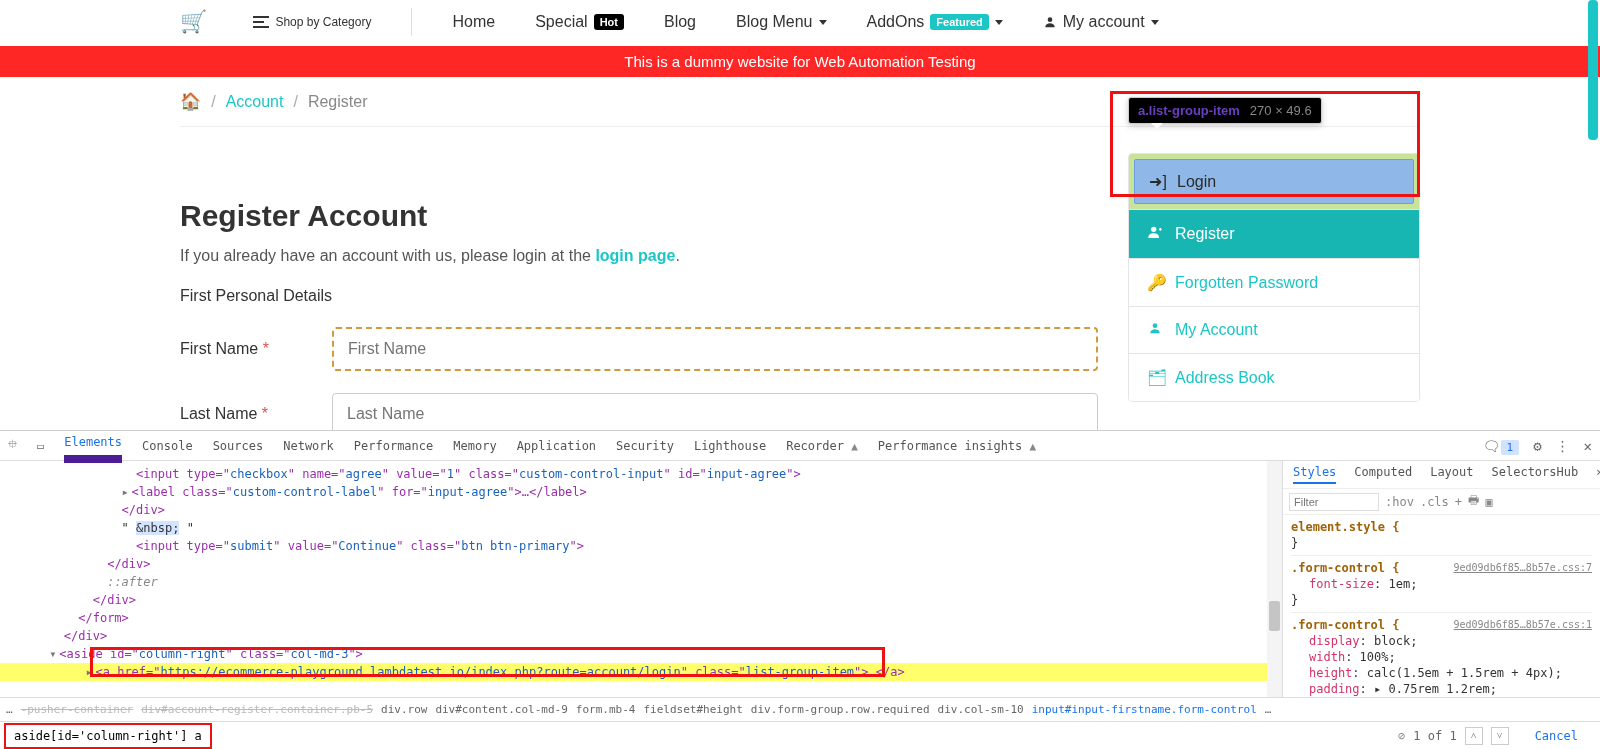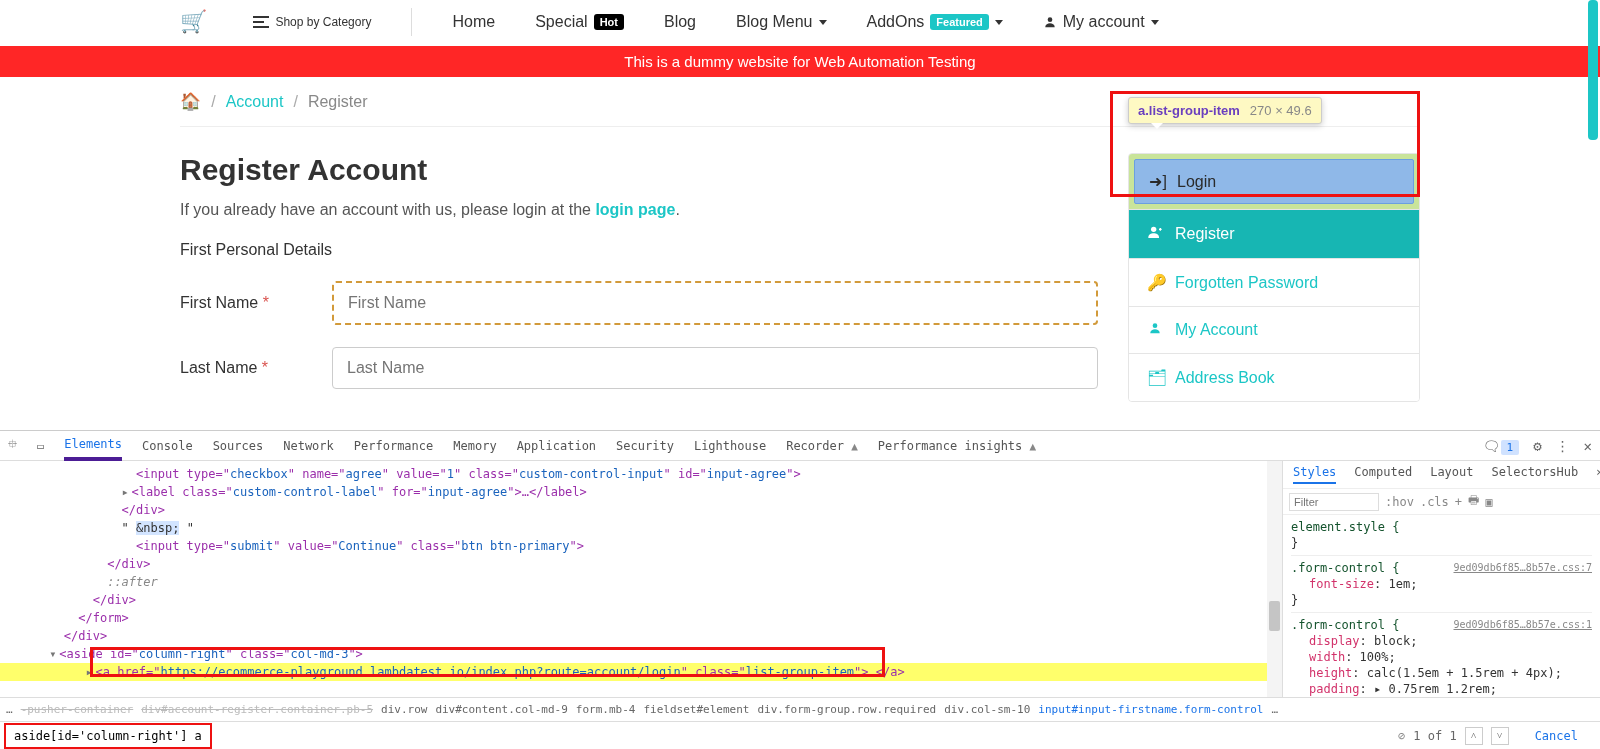--- a/index.html
+++ b/index.html
@@ -25,55 +25,55 @@
   .banner { background:#ff2626; color:#fff; text-align:center; padding:7px 0; font-size:15px; font-weight:500; }
   
   
   .container { padding: 14px 180px 0 180px; position:relative; }
   .breadcrumb { display:flex; align-items:center; gap:10px; color:#888; font-size:16px; padding-bottom:14px; border-bottom:1px solid #eee; }
   .breadcrumb .home-icon { color:#1cc6c6; font-size:17px; }
   .breadcrumb a { color:#1cc6c6; text-decoration:none; }
   .breadcrumb .sep { color:#aaa; }
   
   .two-col { display:flex; gap:30px; margin-top:26px; }
-  .main-col { flex: 1; }
+  .main-col { flex: 1; margin-top: 46px; }
   .side-col { width: 292px; position:relative; }
   
   h1.reg-title { font-size:30px; font-weight:700; color:#333; margin-bottom:14px; }
   .sub-text { font-size:16px; color:#555; margin-bottom:22px; }
   .sub-text a { color:#1cc6c6; text-decoration:none;font-weight:bold; }
   
   legend.details { font-size:16px; color:#333; font-weight:500; margin-bottom:22px; display:block; }
   
   .form-row { display:flex; align-items:center; margin-bottom:22px; }
   .form-label { width:152px; font-size:16px; color:#333; }
   .req-star { color:#d9534f; }
   .form-input { flex:1; padding:11px 14px; border:1px solid #ccc; border-radius:4px; font-size:16px; color:#666; }
   .form-input.highlighted { border:2px dashed #d29a3a; }
   
   
   .annot-box { position:absolute; top:-62px; left:-18px; width:310px; height:106px; border:3px solid #e11; z-index:5; }
-  .tooltip-inspect { position:absolute; top:-56px; left:0; background:#fef9c3; border:1px solid #ccc; border-radius:3px; padding:5px 9px; font-size:13px; display:flex; gap:10px; box-shadow:0 2px 6px rgba(0,0,0,0.2); z-index:6; }
+  .tooltip-inspect { position:absolute; top:-56px; left:0; background:#000000; border:1px solid #ccc; border-radius:3px; padding:5px 9px; font-size:13px; display:flex; gap:10px; box-shadow:0 2px 6px rgba(0,0,0,0.2); z-index:6; }
   .tooltip-inspect .sel { color:#6a3fbf; font-weight:600; }
   .tooltip-inspect .dim { color:#888; }
   .tooltip-inspect::after { content:""; position:absolute; bottom:-6px; left:22px; width:0; height:0; border-left:6px solid transparent; border-right:6px solid transparent; border-top:6px solid #fff; }
   
   .list-group { border:1px solid #e5e5e5; border-radius:4px; overflow:hidden; }
   .lg-item { display:flex; align-items:center; gap:12px; padding:14px 18px; border-bottom:1px solid #e5e5e5; font-size:16px; color:#1cc6c6; cursor:pointer; background:#fff; }
   .lg-item:last-child { border-bottom:none; }
   .lg-item.highlight-wrap { background:#c9e49a; padding:6px 8px; }
   .lg-item.highlight-inner { background:#8fb8e8; border:1px solid #6b9fe0; color:#2a2a2a; padding:12px 14px; width:100%; border-radius:2px; }
   .lg-item.active { background:#17b6b3; color:#fff; }
   .lg-icon { width:16px; text-align:center; }
   
   
   .devtools { position:absolute; bottom:0; left:0; right:0; height:319px; background:#fff; border-top:1px solid #ccc; font-family: Menlo, Consolas, monospace; font-size:12px; display:flex; flex-direction:column; }
   .dt-tabs { display:flex; align-items:center; padding:0 8px; border-bottom:1px solid #ddd; height:30px; gap:20px; color:#555; }
   .dt-tab { padding:6px 0; cursor:pointer; }
-  .dt-tab.active { color:#1a73e8; border-bottom:4px solid #4c1d95; }
+  .dt-tab.active { color:#1a73e8; border-bottom:8px solid #4c1d95; }
   .dt-tab .glyph { font-size:11px; color:#888; }
   .dt-right-icons { margin-left:auto; display:flex; gap:14px; color:#666; font-size:14px; align-items:center; }
   .dt-badge { background:#d0e2ff; color:#1a73e8; padding:1px 6px; border-radius:2px; font-size:11px; }
   
   .dt-body { flex:1; display:flex; overflow:hidden; }
   .dt-elements { flex:1; overflow:auto; padding:4px 0 0 0; position:relative; }
   .dt-line { white-space:pre; padding:0 6px; line-height:18px; color:#333; }
   .tag-blue { color:#9b2fab; }
   .attr-val { color:#1a63bd; }
   .gray-pseudo { color:#888; font-style:italic; }
@@ -94,21 +94,21 @@
   .dt-search .btn-cancel { color:#1a73e8; cursor:pointer; padding:0 18px; }
   .arrow-btn { border:1px solid #ccc; width:18px; height:18px; display:inline-flex; align-items:center; justify-content:center; font-size:10px; color:#555; cursor:pointer; }
   
   .dt-styles { width:318px; border-left:1px solid #ddd; display:flex; flex-direction:column; font-size:12px; }
   .dt-subtabs { display:flex; gap:18px; padding:4px 10px; border-bottom:1px solid #eee; color:#555; }
   .dt-subtabs .active { color:#1a73e8; border-bottom:2px solid #1a73e8; padding-bottom:3px; }
   .dt-subtabs .more { margin-left:auto; }
   .dt-filter-row { display:flex; align-items:center; border-bottom:1px solid #eee; padding:2px 6px; gap:6px; color:#888; }
   .dt-filter-row input { border:1px solid #ddd; padding:2px 4px; font-size:11px; width:90px; }
   .dt-rules { flex:1; overflow:auto; padding:4px 8px; line-height:16px; }
-  .rule-sel { color:#14532d; }
+  .rule-sel { color:#a16207;font-weight:bold; }
   .rule-link { color:#888; float:right; text-decoration:underline; font-size:10px; }
   .rule-prop { color:#d2326a; padding-left:18px; }
   .rule-val { color:#333; }
   
   .scroll-thumb-page { position:absolute; right:2px; top:0; width:10px; height:140px; background:#1cc6c6; border-radius:4px; z-index:20; }
   .scroll-track-dt { position:absolute; right:0; top:0; bottom:0; width:15px; background:#f4f4f4; }
   .scroll-thumb-dt { position:absolute; right:2px; width:11px; background:#c5c5c5; border-radius:2px; }
 </style>
 </head>
 <body>
@@ -308,21 +308,21 @@
       </div>
     </div>
 
     <div class="dt-crumb">
       <span class="crumb-item">…</span>
       <span class="crumb-item struck">-pusher-container</span>
       <span class="crumb-item struck">div#account-register.container.pb-5</span>
       <span class="crumb-item">div.row</span>
       <span class="crumb-item">div#content.col-md-9</span>
       <span class="crumb-item">form.mb-4</span>
-      <span class="crumb-item">fieldset#element</span>
+      <span class="crumb-item">fieldset#height</span>
       <span class="crumb-item">div.form-group.row.required</span>
       <span class="crumb-item">div.col-sm-10</span>
       <span class="crumb-item hl">input#input-firstname.form-control</span>
       <span class="crumb-item">…</span>
     </div>
 
     <div class="dt-search">
       <span class="annot-box3">
         <input class="dt-search-input" style="width: 200px; border: none;" value="aside[id='column-right'] a:nth-child(1)">
       </span>

